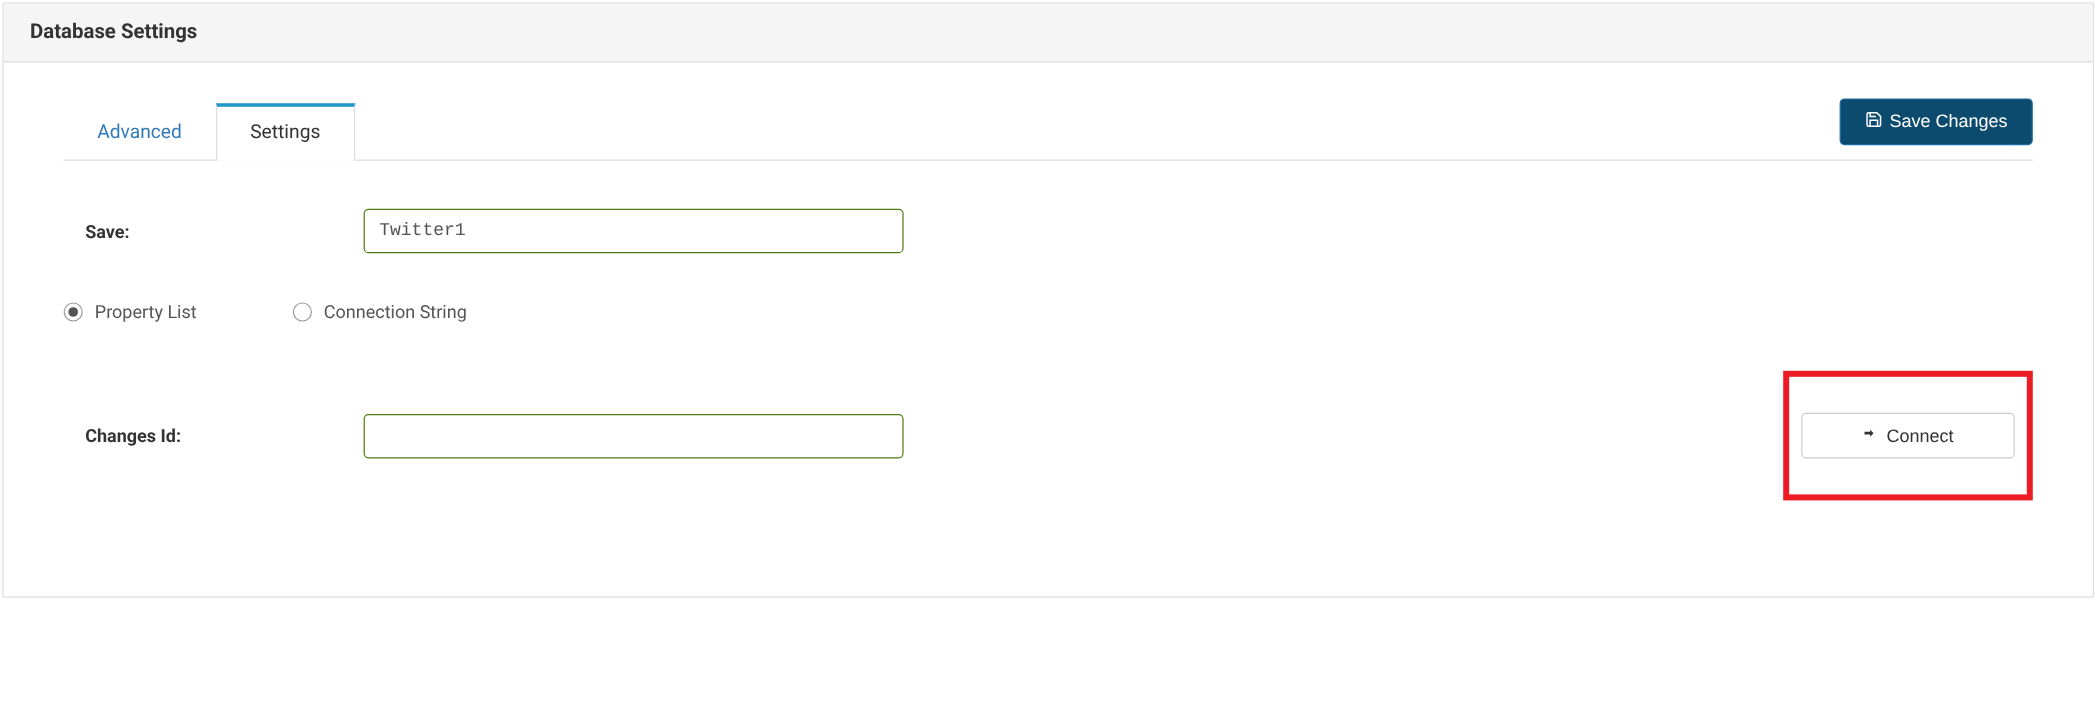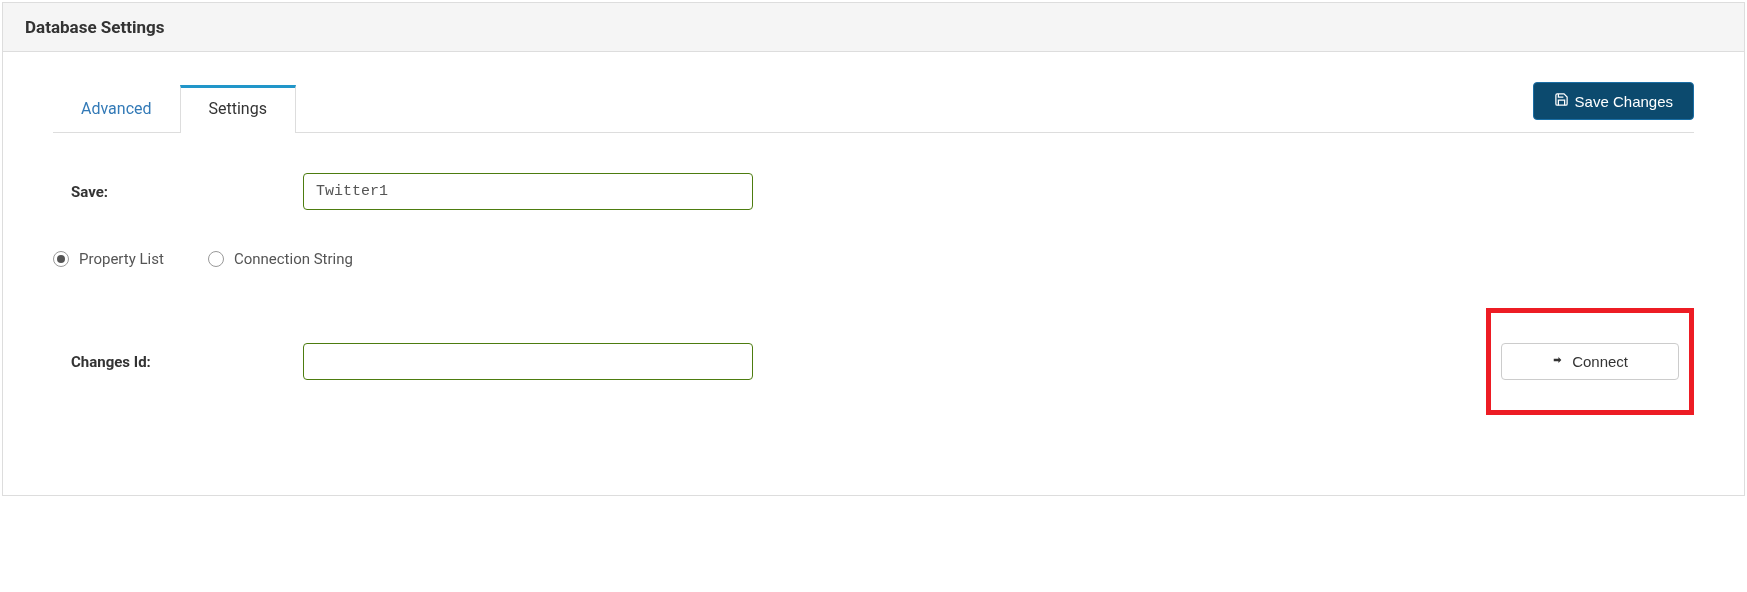--- a/index.html
+++ b/index.html
@@ -95,21 +95,21 @@
       padding: 9px 12px;
       border: 1px solid #4d7c0f;
       border-radius: 4px;
       font-size: 15px;
       color: #555;
       background: #fff;
       font-family: Liberation Mono, monospace;
     }
     .radio-group {
       display: flex;
-      gap: 44px;
+      gap: 80px;
       align-items: center;
     }
     .radio-item {
       display: flex;
       align-items: center;
       gap: 10px;
       cursor: pointer;
       color: #555;
       font-size: 15px;
     }

